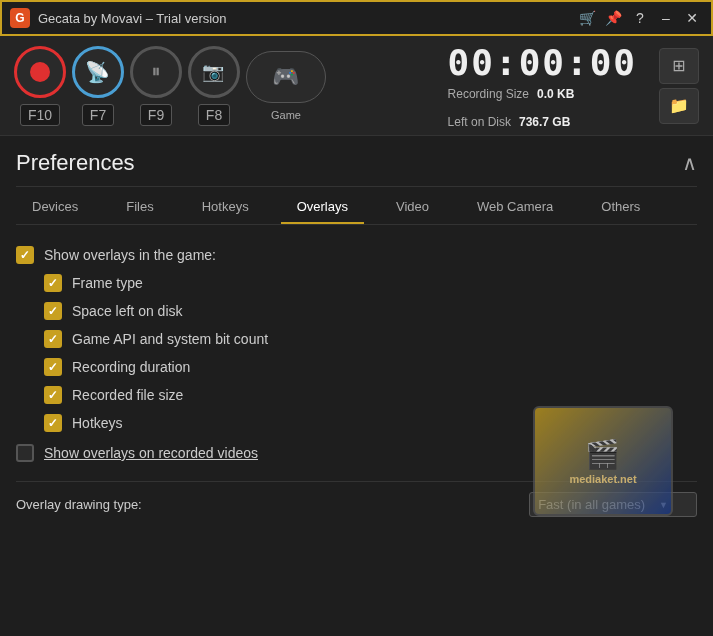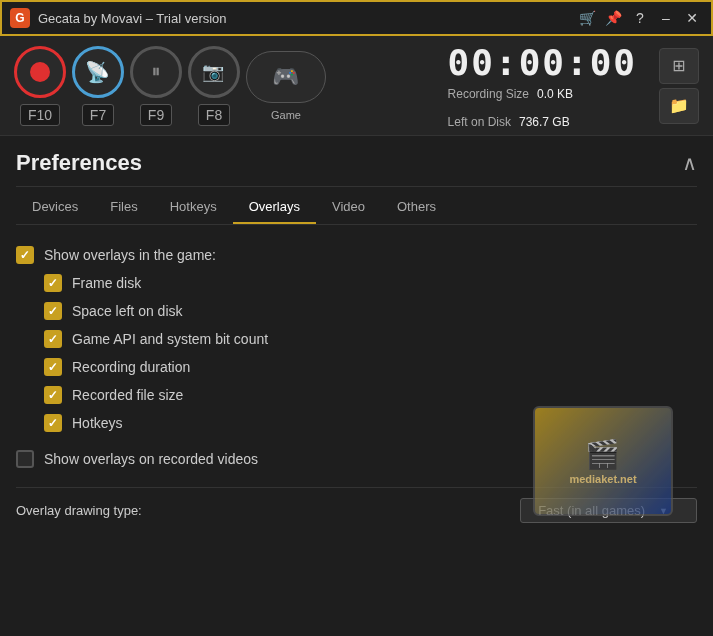--- a/index.html
+++ b/index.html
@@ -126,21 +126,21 @@
       display: flex;
       flex-direction: column;
       gap: 14px;
       margin-top: 4px;
     }
     .timer-meta-row {
       font-size: 12px;
       color: #aaa;
       display: flex; gap: 8px;
     }
-    .timer-meta-row .val { color: #eee; font-weight: normal; }
+    .timer-meta-row .val { color: #eee; font-weight: bold; }
 
     
     .side-btns {
       display: flex;
       flex-direction: column;
       gap: 4px;
       margin-left: 6px;
     }
     .side-btn {
       width: 40px; height: 36px;
@@ -168,28 +168,28 @@
     .pref-header {
       display: flex;
       align-items: center;
       justify-content: space-between;
       padding: 14px 0 10px 0;
       border-bottom: 1px solid #333;
     }
     .pref-title {
       font-size: 22px;
       color: #eee;
-      font-weight: 700;
+      font-weight: 400;
     }
     .chevron-up { font-size: 20px; color: #aaa; cursor: pointer; }
 
     
     .tabs {
       display: flex;
-      gap: 0;
+      gap: 16px;
       border-bottom: 1px solid #333;
       padding: 4px 0 0 0;
     }
     .tab {
       padding: 8px 16px;
       font-size: 13px;
       color: #aaa;
       cursor: pointer;
       border-bottom: 2px solid transparent;
       white-space: nowrap;
@@ -257,21 +257,21 @@
       font-size: 13px;
       color: #ccc;
       border-top: 1px solid #333;
       margin-top: 4px;
     }
     .dropdown-btn {
       background: #2e2e2e;
       border: 1px solid #555;
       border-radius: 3px;
       color: #ccc;
-      padding: 4px 28px 4px 17px;
+      padding: 4px 28px 4px 8px;
       font-size: 13px;
       cursor: pointer;
       position: relative;
       display: flex;
       align-items: center;
       gap: 6px;
     }
     .dropdown-btn::after {
       content: '▼';
       font-size: 9px;
@@ -379,34 +379,37 @@
       <div class="tab">
         <span>Hotkeys</span>
       </div>
       <div class="tab active">
         <span>Overlays</span>
       </div>
       <div class="tab">
         <span>Video</span>
       </div>
       <div class="tab">
+        <span>Web Camera</span>
+      </div>
+      <div class="tab">
         <span>Others</span>
       </div>
     </div>
 
     <div class="check-section">
 
       <div class="check-row">
         <div class="cb checked"></div>
         <span>Show overlays in the game:</span>
       </div>
 
       <div class="check-row indent">
         <div class="cb checked"></div>
-        <span>Frame disk</span>
+        <span>Frame type</span>
       </div>
 
       <div class="check-row indent">
         <div class="cb checked"></div>
         <span>Space left on disk</span>
       </div>
 
       <div class="check-row indent">
         <div class="cb checked"></div>
         <span>Game API and system bit count</span>
@@ -420,21 +423,21 @@
       <div class="check-row indent">
         <div class="cb checked"></div>
         <span>Recorded file size</span>
       </div>
 
       <div class="check-row indent">
         <div class="cb checked"></div>
         <span>Hotkeys</span>
       </div>
 
-      <div class="check-row" style="margin-top: 8px;">
+      <div class="check-row" style="margin-top: 2px; text-decoration: underline;">
         <div class="cb unchecked"></div>
         <span>Show overlays on recorded videos</span>
       </div>
 
     </div>
 
     <div class="overlay-type-row">
       <span>Overlay drawing type:</span>
       <button class="dropdown-btn">
         <span>Fast (in all games)</span>

